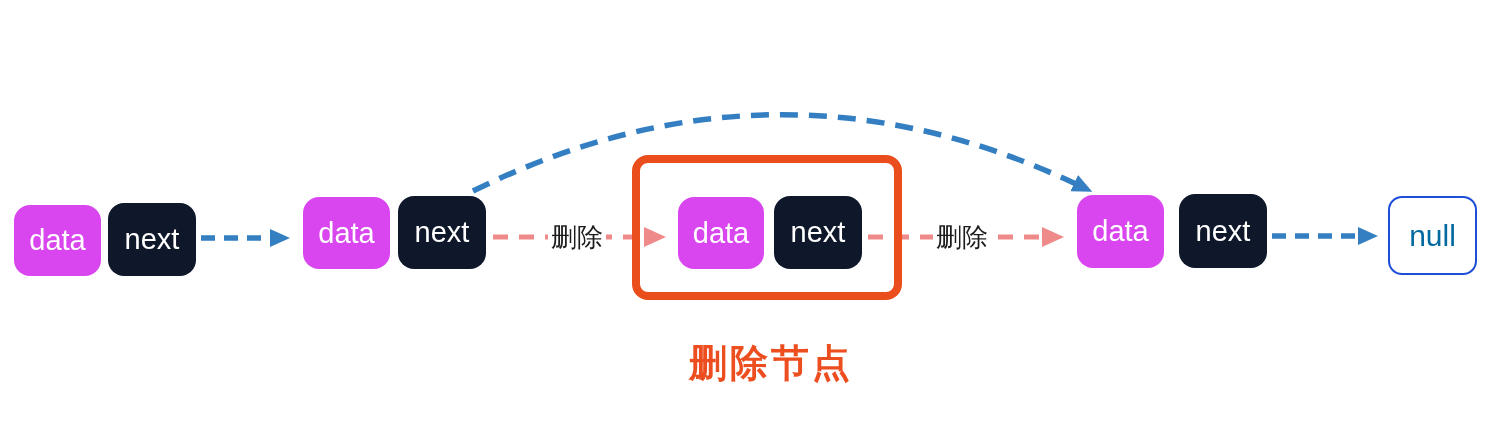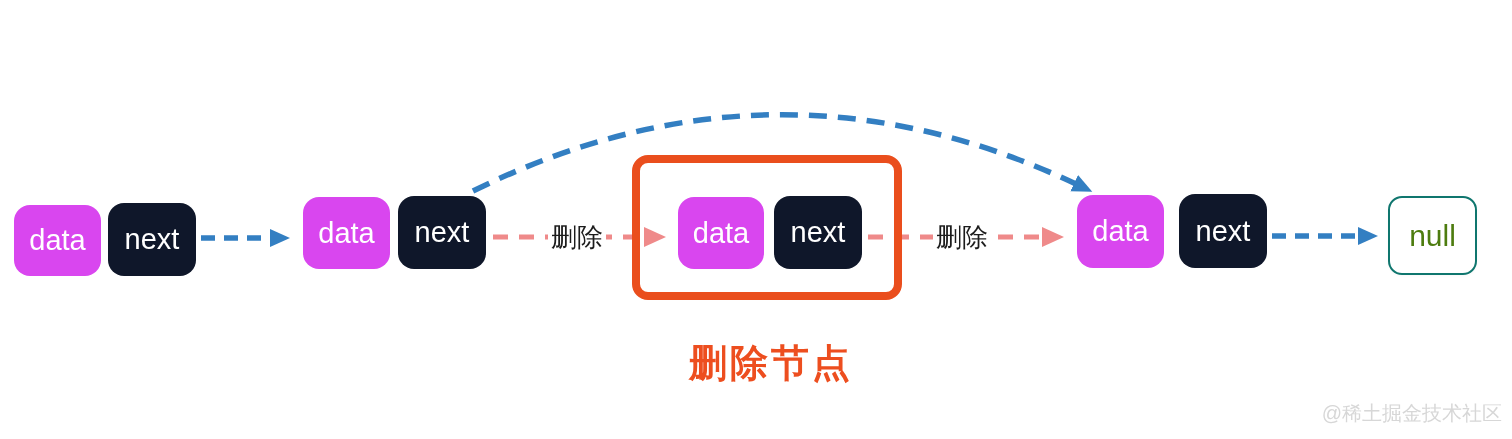--- a/index.html
+++ b/index.html
@@ -23,22 +23,22 @@
     border-radius: 16px;
     color: #ffffff;
     font-size: 29px;
     font-weight: 400;
     z-index: 1;
   }
   .box-data { background: #d946ef; }
   .box-next { background: #0f172a; }
   .box-null {
     background: #ffffff;
-    border: 2px solid #0f766e;
-    color: #4d7c0f;
+    border: 2px solid #1d4ed8;
+    color: #0369a1;
     box-shadow: 0 1px 3px rgba(0,0,0,0.03);
   }
   .arrow-layer {
     position: absolute;
     inset: 0;
     z-index: 2;
     pointer-events: none;
   }
   .highlight-rect {
     position: absolute;
@@ -124,15 +124,14 @@
 
   <div class="box box-null" style="left:1388px; top:196px; width:85px; height:75px; border-radius:14px; font-size:30px;">null</div>
 
   <div class="highlight-rect"></div>
 
   <span class="arrow-label" style="left:577px; top:237px;">删除</span>
   <span class="arrow-label" style="left:962px; top:237px;">删除</span>
 
   <div class="caption">删除节点</div>
 
-  <div class="watermark">@稀土掘金技术社区</div>
 
 </div>
 
 </body></html>

